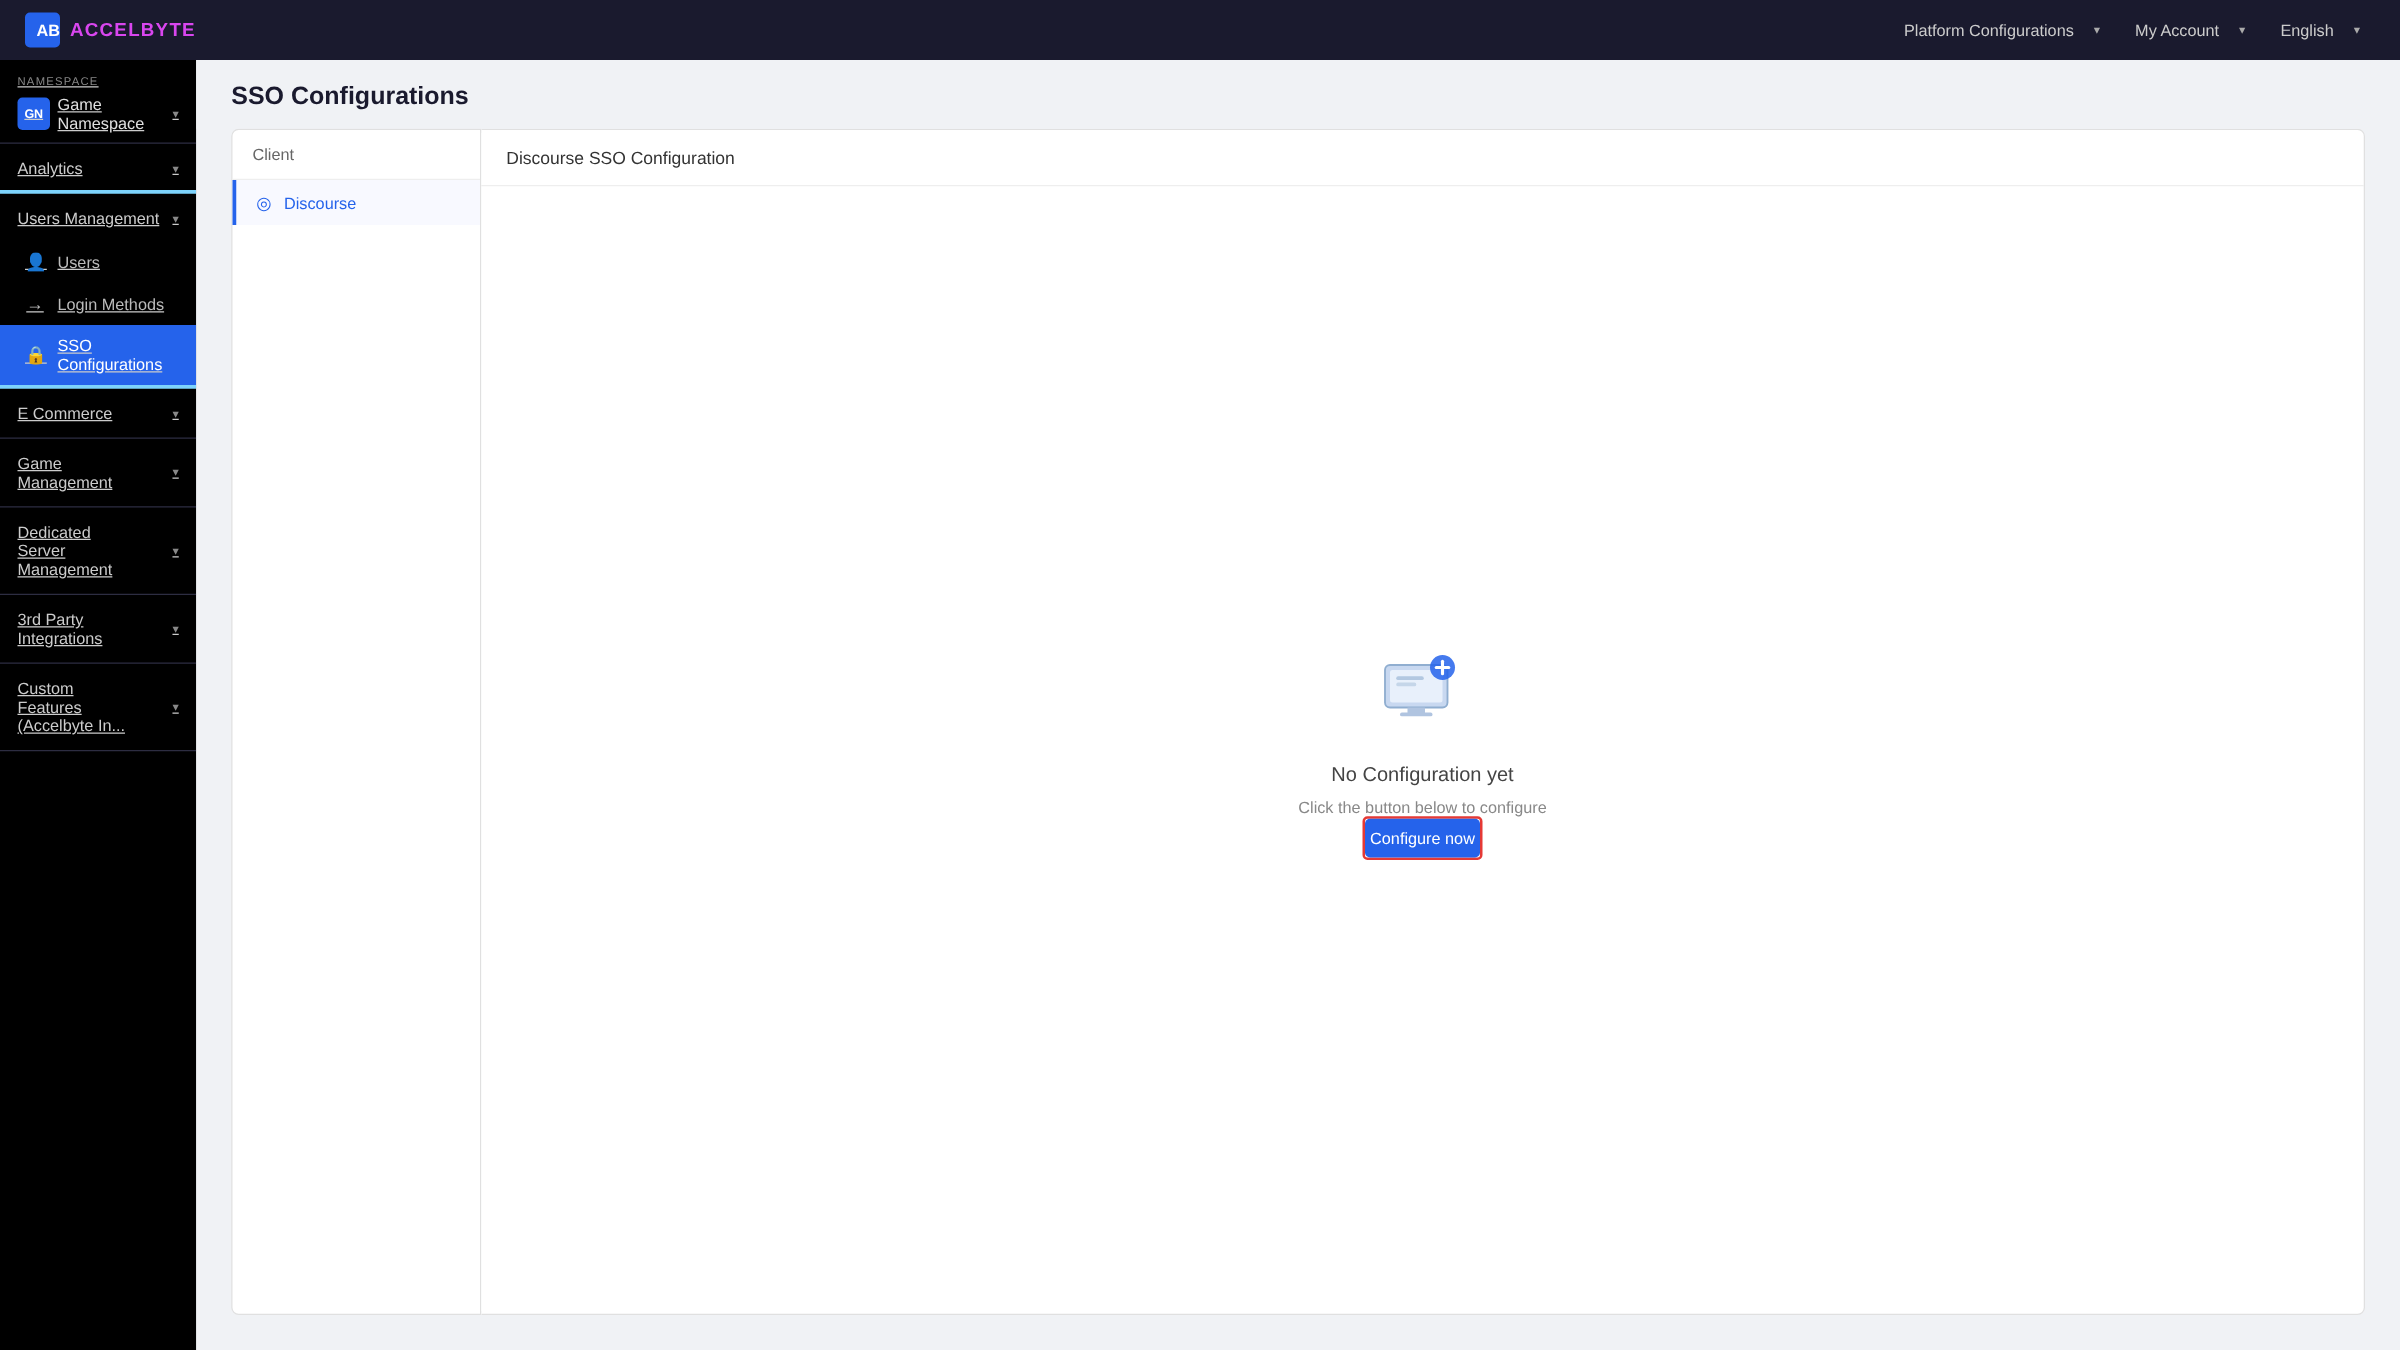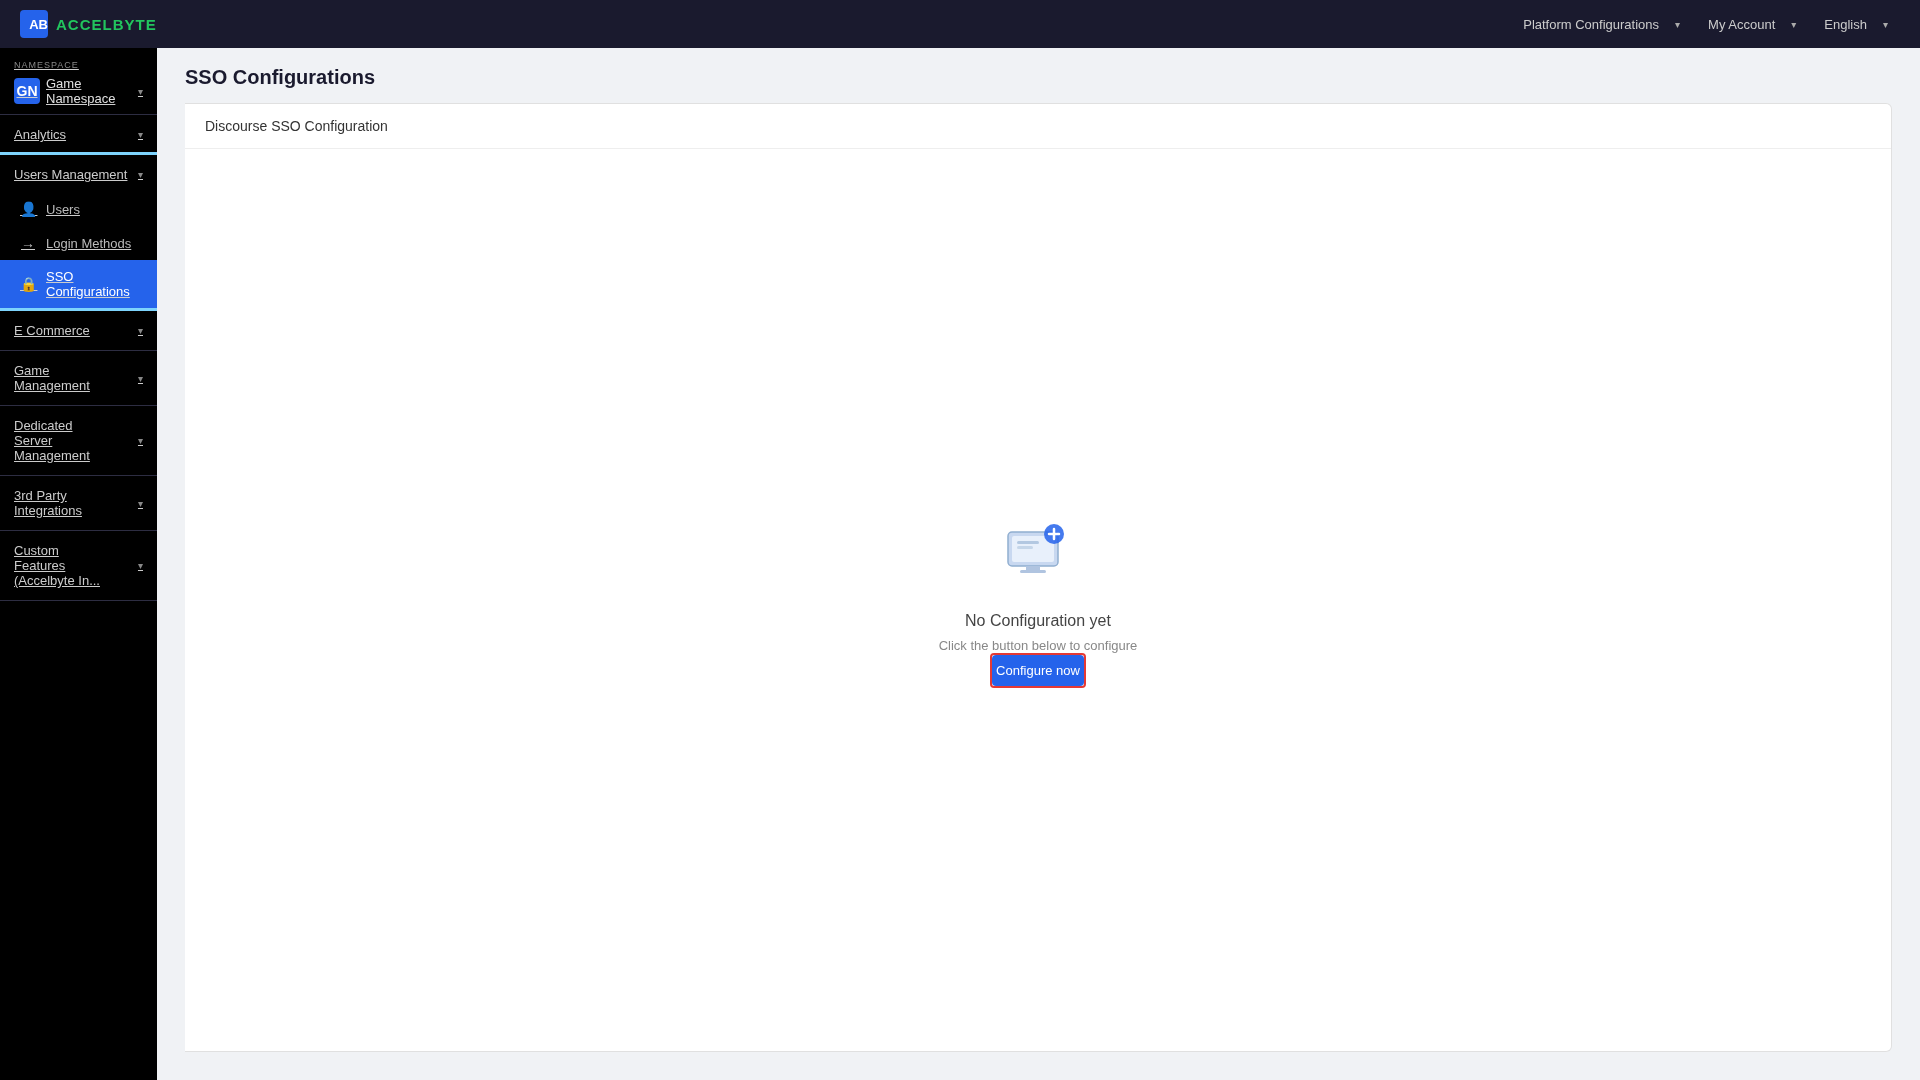--- a/index.html
+++ b/index.html
@@ -27,21 +27,21 @@
       background: #2563eb;
       border-radius: 4px;
       display: flex;
       align-items: center;
       justify-content: flex-end;
       color: white;
       font-weight: bold;
       font-size: 13px;
     }
     .logo-text {
-      color: #22c55e;
+      color: #d946ef;
       font-size: 15px;
       font-weight: 600;
       letter-spacing: 1px;
     }
     .header-right {
       display: flex;
       align-items: center;
       gap: 4px;
     }
     .header-btn {
@@ -97,21 +97,21 @@
       cursor: pointer;
     }
     .ns-badge {
       width: 26px;
       height: 26px;
       background: #2563eb;
       border-radius: 4px;
       display: flex;
       align-items: center;
       justify-content: center;
-      font-size: 14px;
+      font-size: 10px;
       font-weight: bold;
       color: white;
     }
     .ns-name {
       font-size: 13px;
       color: #e0e0e0;
       flex: 1;
     }
     .ns-chevron {
       font-size: 10px;
@@ -371,20 +371,27 @@
     </div>
   </div>
 
   <div class="content-area">
     <div class="page-header">
       <h1 class="page-title">SSO Configurations</h1>
     </div>
 
     <div class="page-body">
 
+      <div class="client-panel">
+        <div class="client-panel-header">Client</div>
+        <div class="client-item">
+          <span class="client-item-icon">◎</span>
+          <span>Discourse</span>
+        </div>
+      </div>
 
       <div class="config-panel">
         <div class="config-panel-header">Discourse SSO Configuration</div>
         <div class="config-panel-body">
 
           <div class="empty-illustration">
             <svg width="80" height="80" viewBox="0 0 80 80" xmlns="http://www.w3.org/2000/svg">
 
               <rect x="10" y="20" width="50" height="34" rx="4" fill="#c8d8f0" stroke="#90aed0" stroke-width="1.5"></rect>
               <rect x="14" y="24" width="42" height="26" rx="2" fill="#e8f0fb"></rect>

